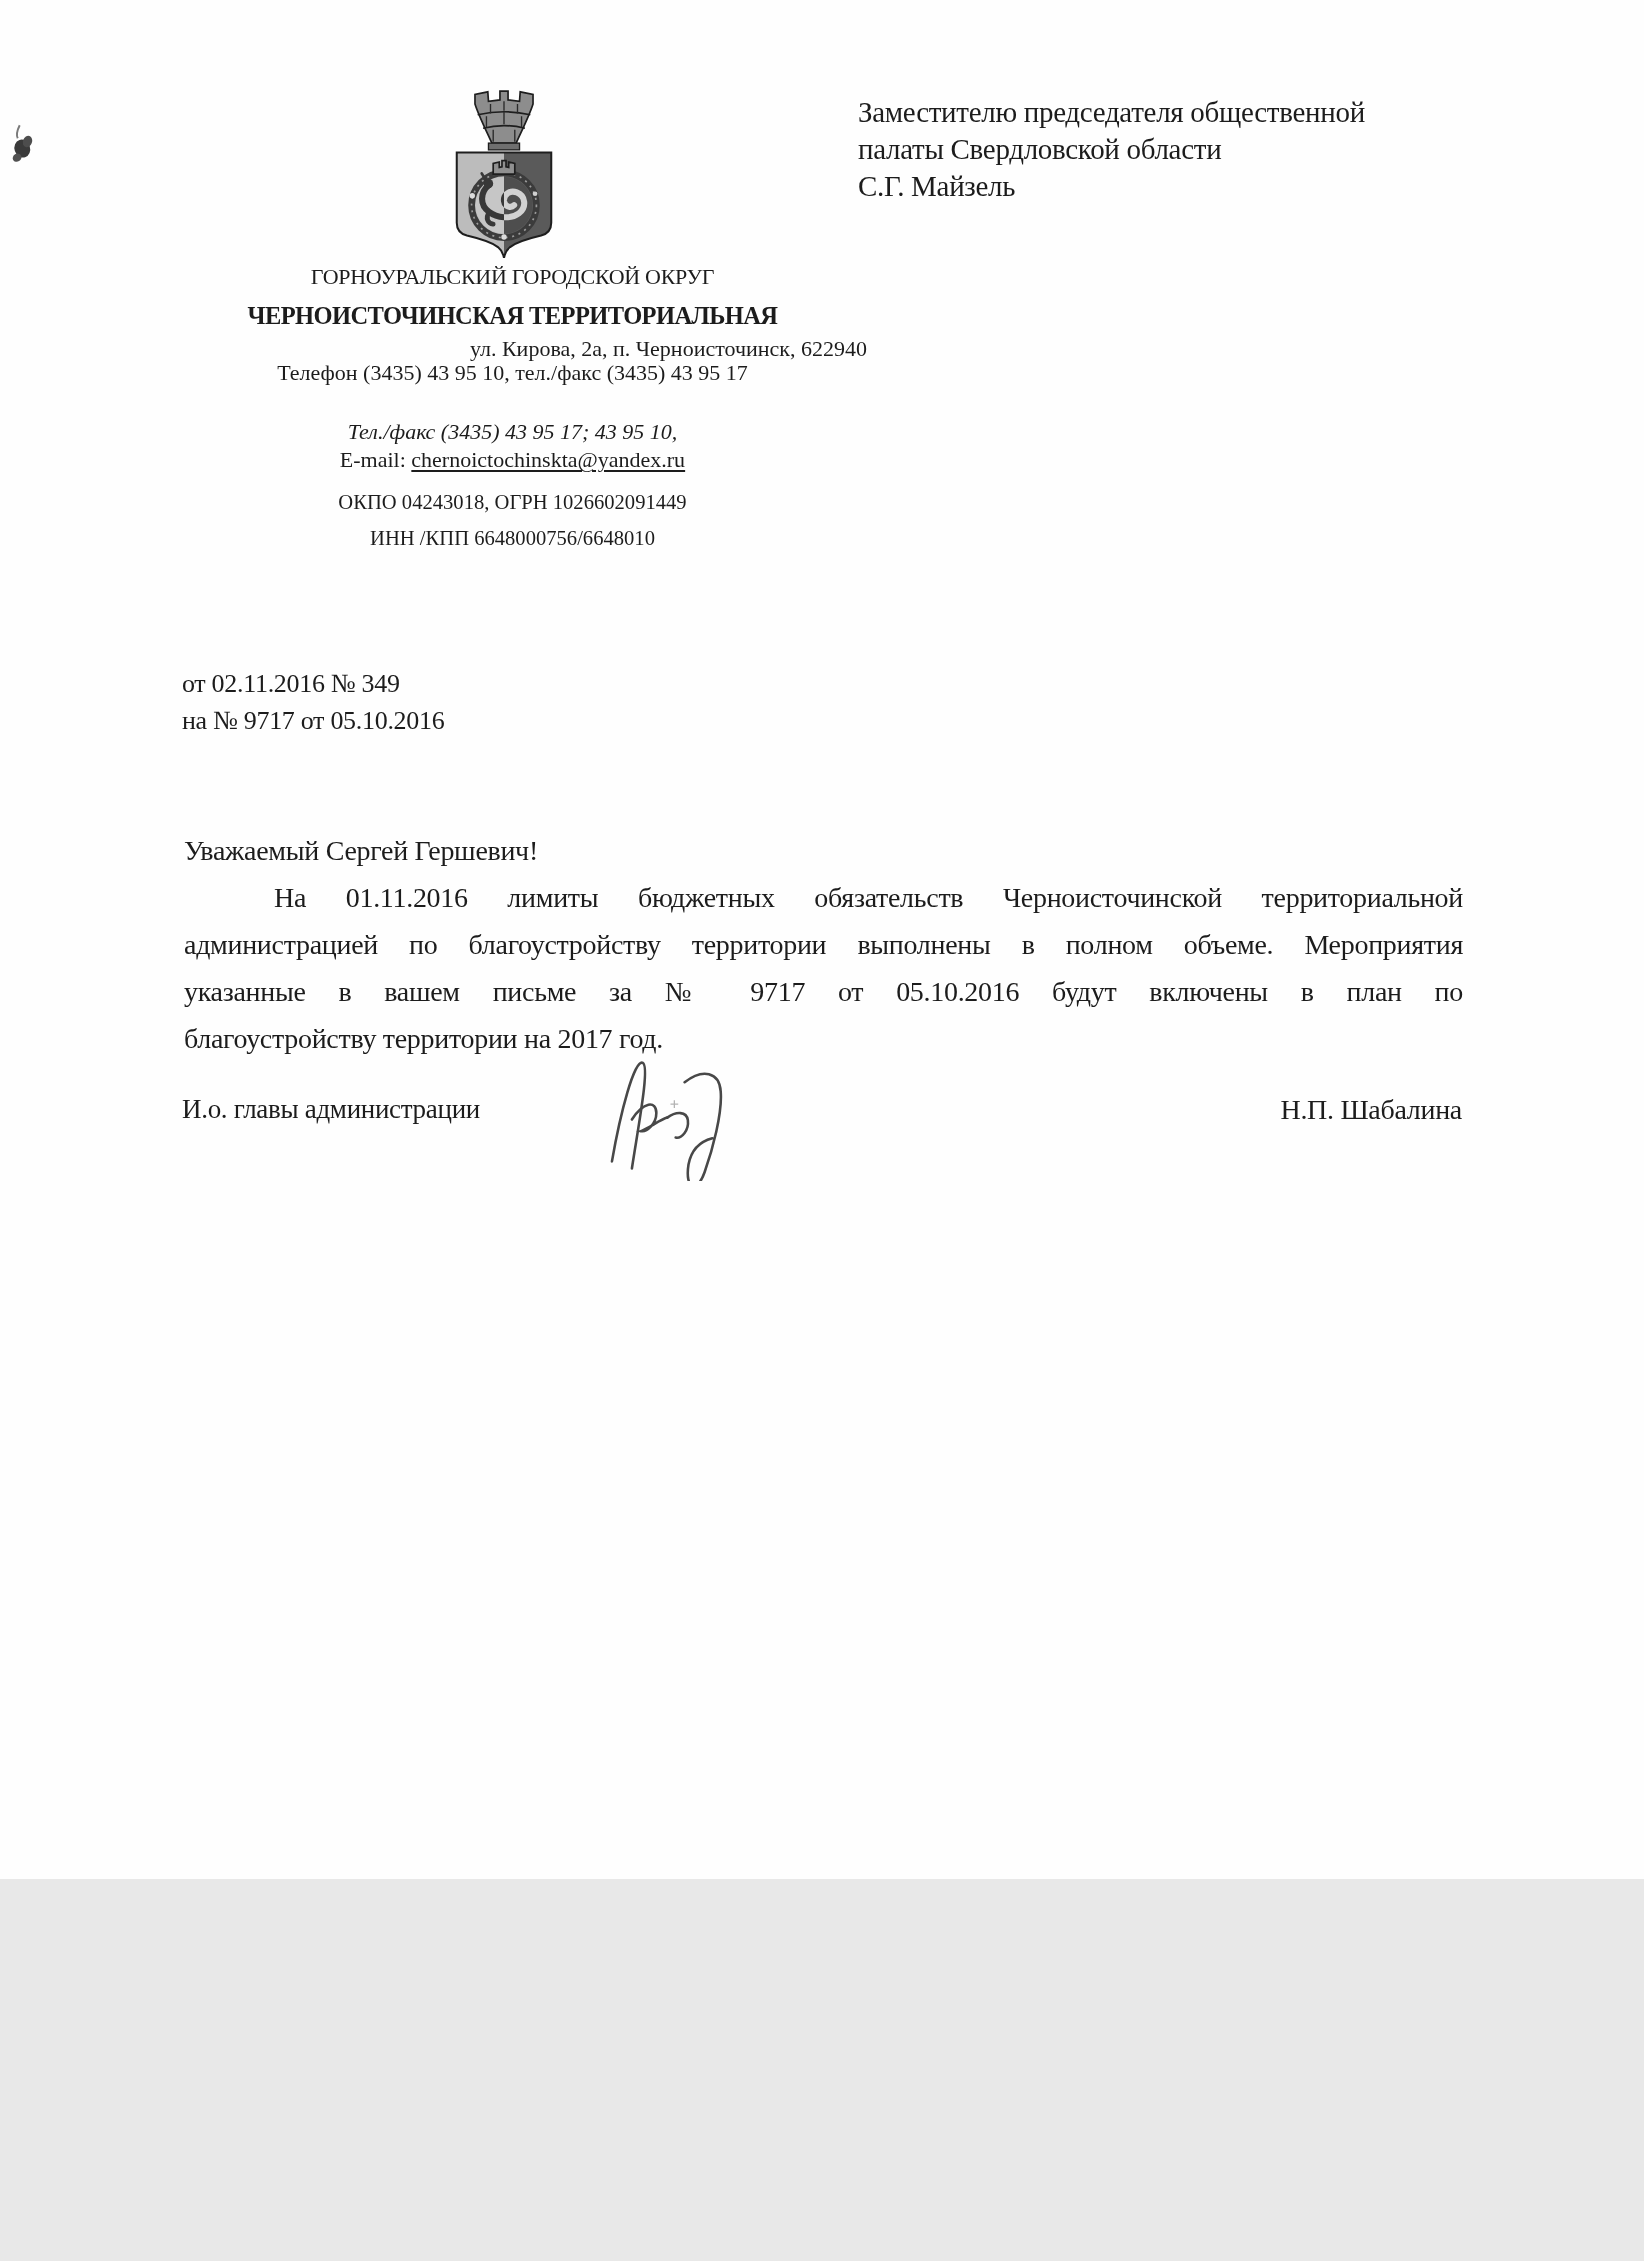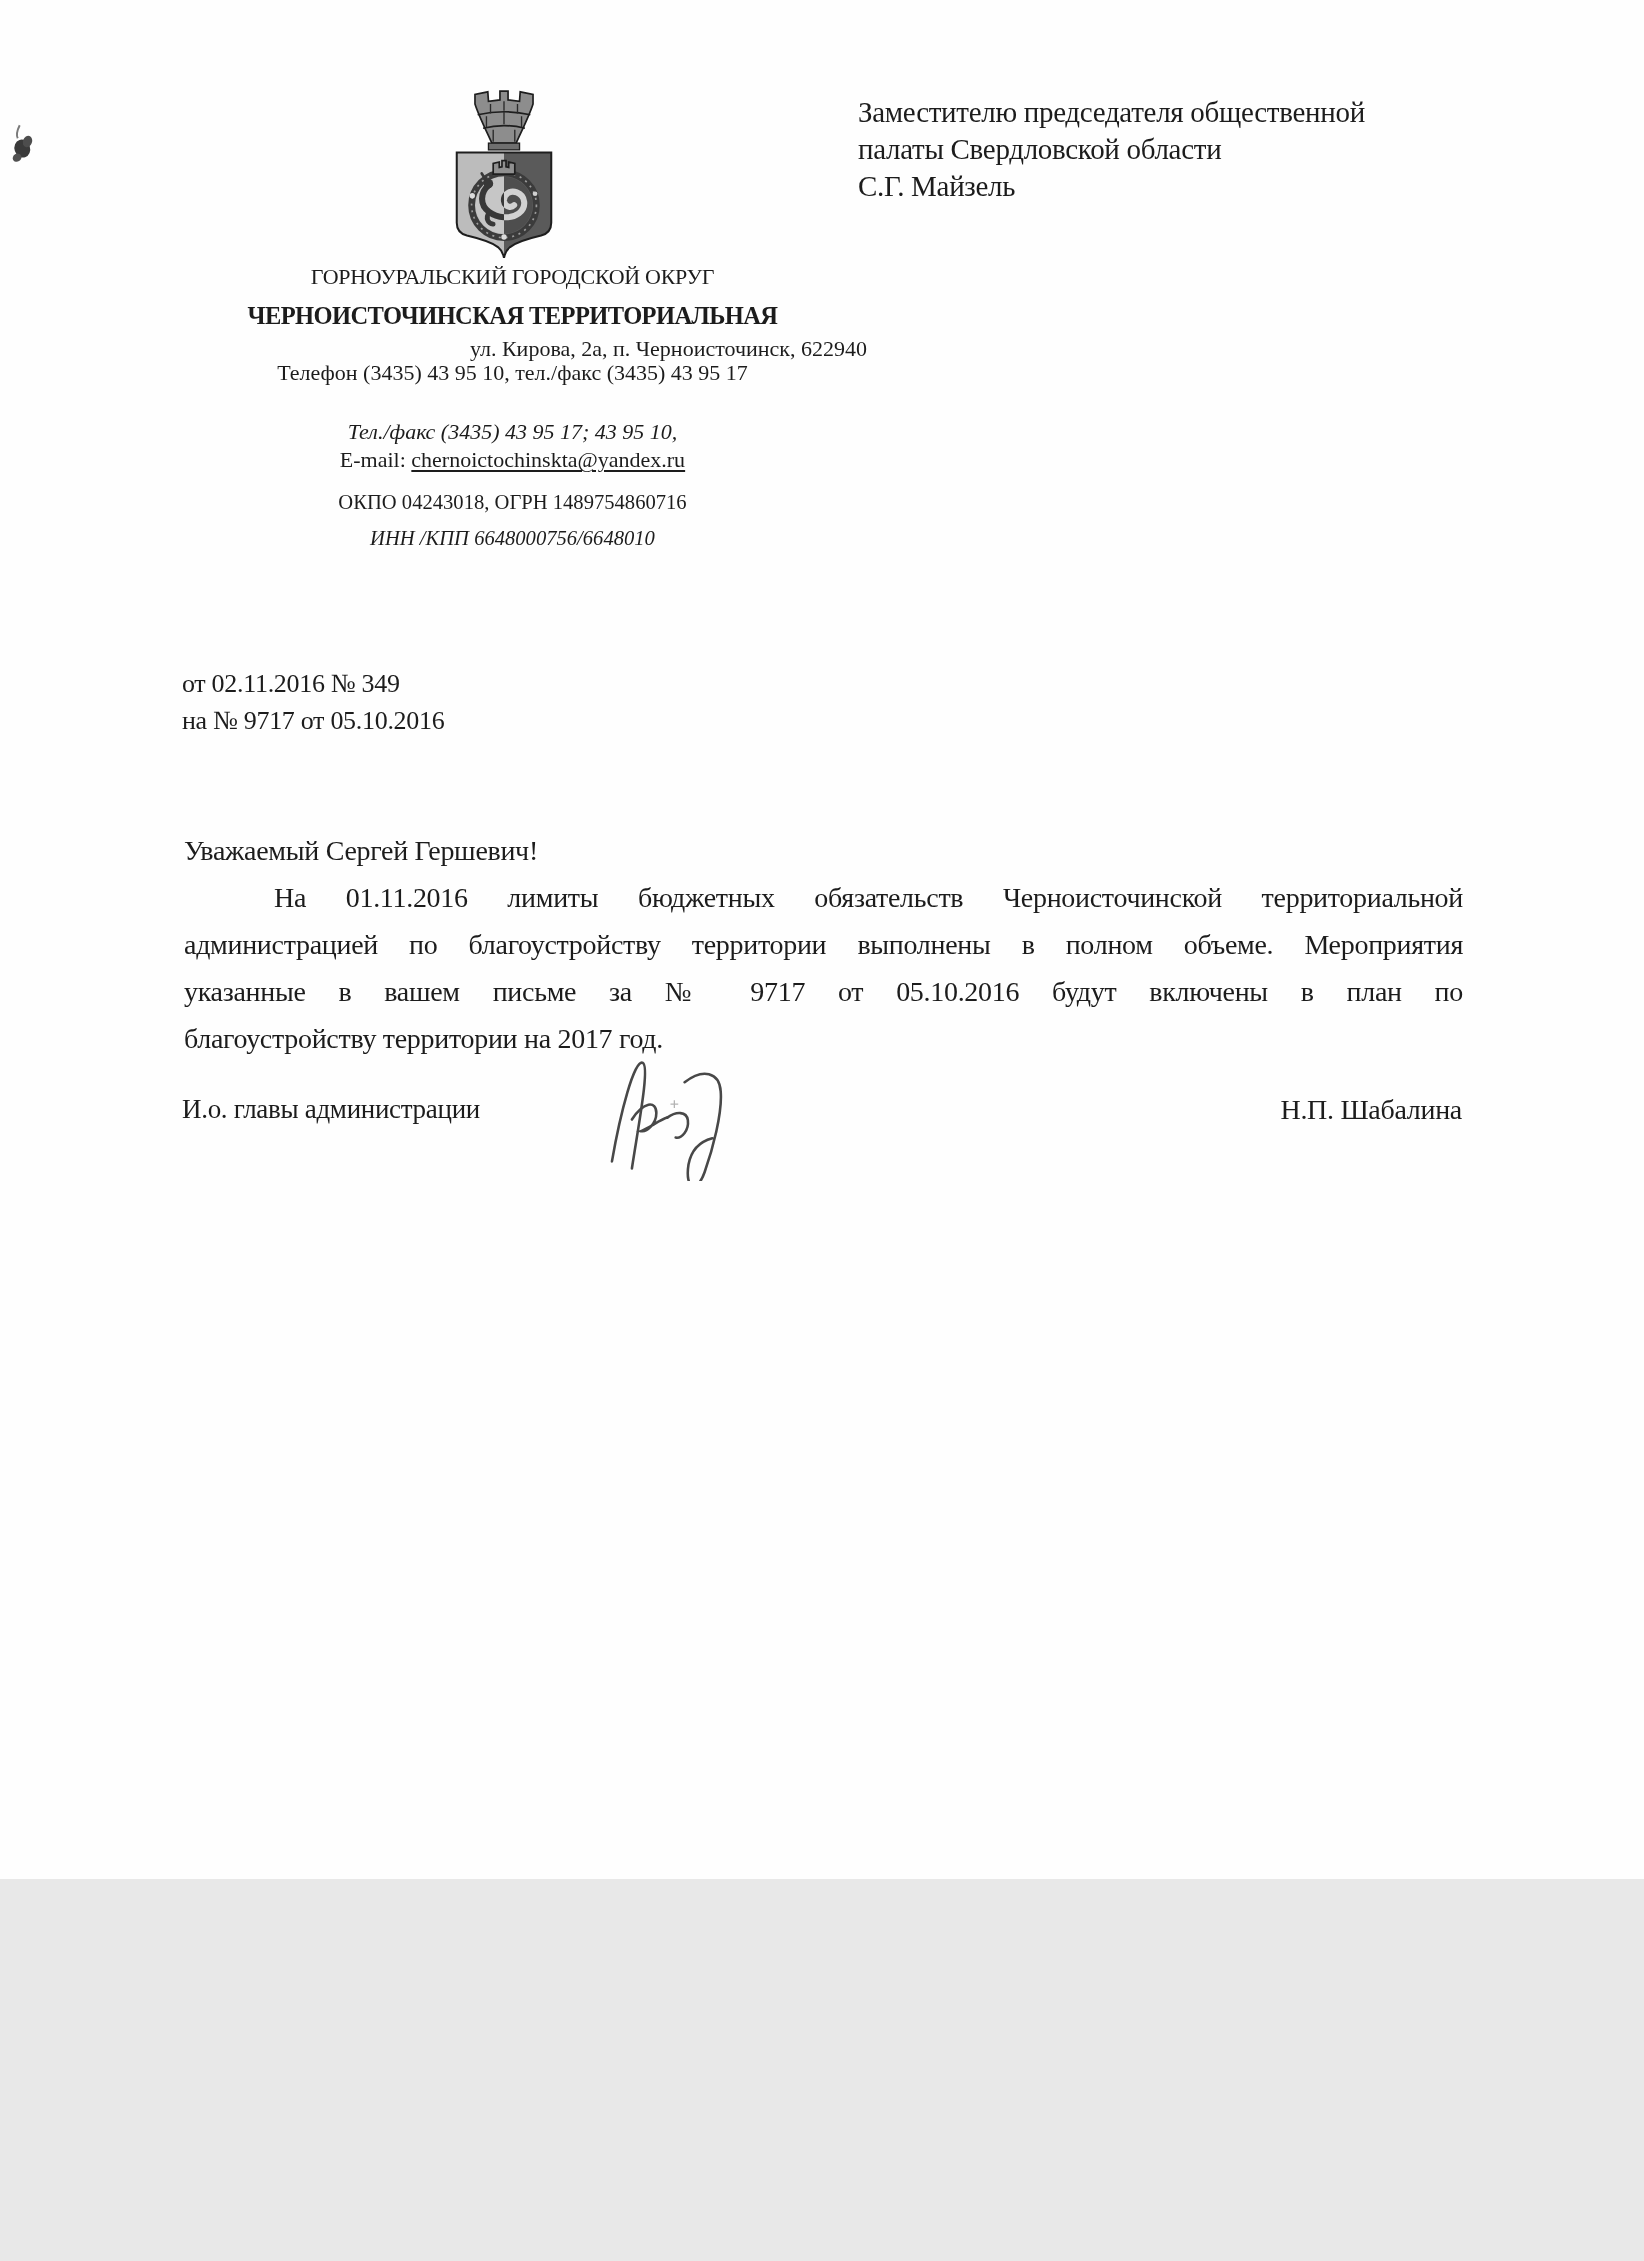--- a/index.html
+++ b/index.html
@@ -27,21 +27,21 @@
     left: 158px; top: 264px; width: 709px;
     text-align: center;
   }
   .lh-district { font-size: 22px; letter-spacing: -0.3px; }
   .lh-org      { font-size: 24.5px; font-weight: bold; line-height: 30px; margin-top: 11px; letter-spacing: -0.6px; }
   .lh-address  { font-size: 22px; margin-top: 5.8px; line-height: 24.5px; text-align: right; }
   .lh-phones   { font-size: 22px; line-height: 23px; }
   .lh-telfax   { font-size: 22px; margin-top: 35px; font-style: italic; }
   .lh-email    { font-size: 22px; margin-top: 2px; }
   .lh-okpo     { font-size: 20.6px; margin-top: 18px; }
-  .lh-inn      { font-size: 20.6px; margin-top: 13px; font-style: italic; }
+  .lh-inn      { font-size: 20.6px; margin-top: 13px; }
   .u { text-decoration: underline; text-underline-offset: 3.2px; }
 
   
   .refs { left: 182px; top: 665px; font-size: 26px; line-height: 37px; letter-spacing: -0.3px; }
 
   
   .salutation {
     left: 184px; top: 835px; width: 1279px;
     text-align: left; font-size: 28px; letter-spacing: -0.3px;
   }
@@ -130,21 +130,21 @@
 
   <div class="abs letterhead">
     <div class="lh-district">ГОРНОУРАЛЬСКИЙ ГОРОДСКОЙ ОКРУГ</div>
     <div class="lh-org">
       <div>ЧЕРНОИСТОЧИНСКАЯ ТЕРРИТОРИАЛЬНАЯ</div>
     </div>
     <div class="lh-address">ул. Кирова, 2а, п. Черноисточинск, 622940</div>
     <div class="lh-phones">Телефон (3435) 43 95 10, тел./факс (3435) 43 95 17</div>
     <div class="lh-telfax">Тел./факс (3435) 43 95 17; 43 95 10,</div>
     <div class="lh-email"><span>E-mail: </span><span class="u">chernoictochinskta@yandex.ru</span></div>
-    <div class="lh-okpo">ОКПО 04243018, ОГРН 1489754860716</div>
+    <div class="lh-okpo">ОКПО 04243018, ОГРН 1026602091449</div>
     <div class="lh-inn">ИНН /КПП 6648000756/6648010</div>
   </div>
 
   <div class="abs refs">
     <div>от 02.11.2016 № 349</div>
     <div>на № 9717 от 05.10.2016</div>
   </div>
 
   <div class="abs salutation">Уважаемый Сергей Гершевич!</div>
 

